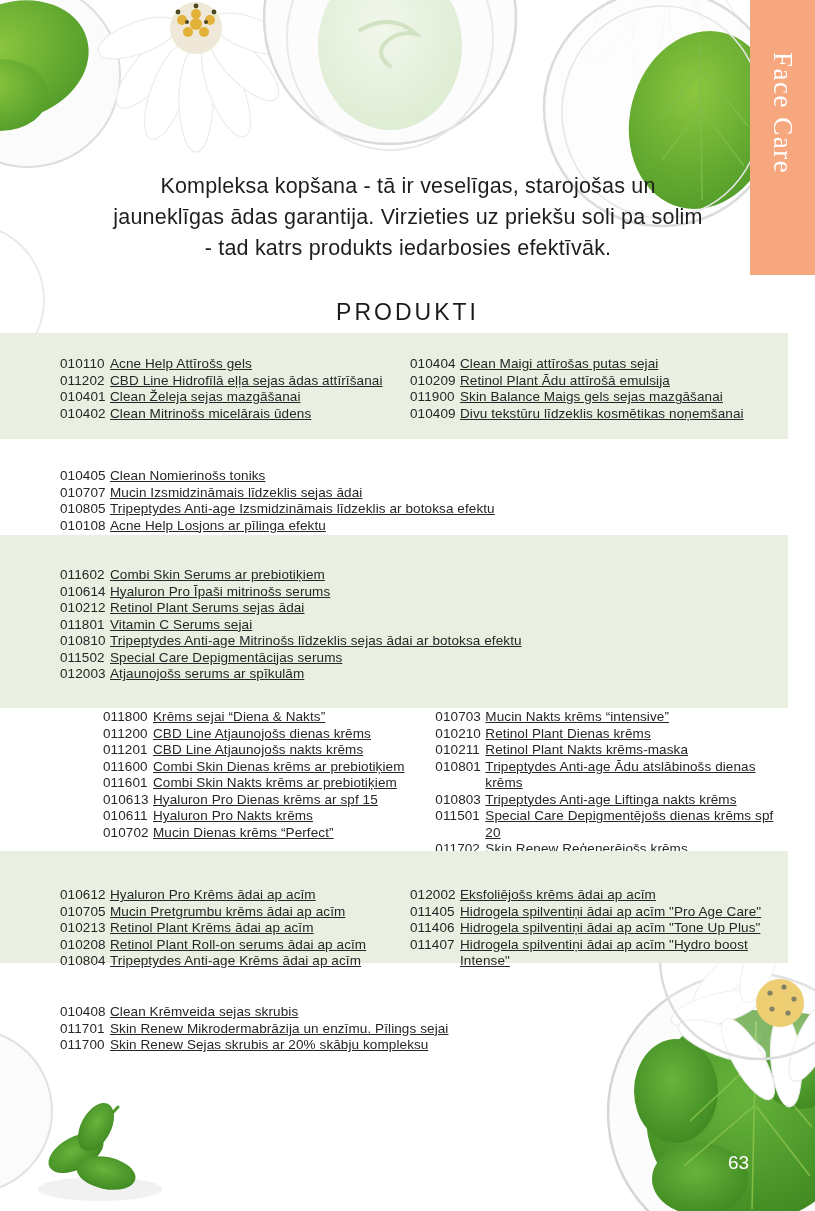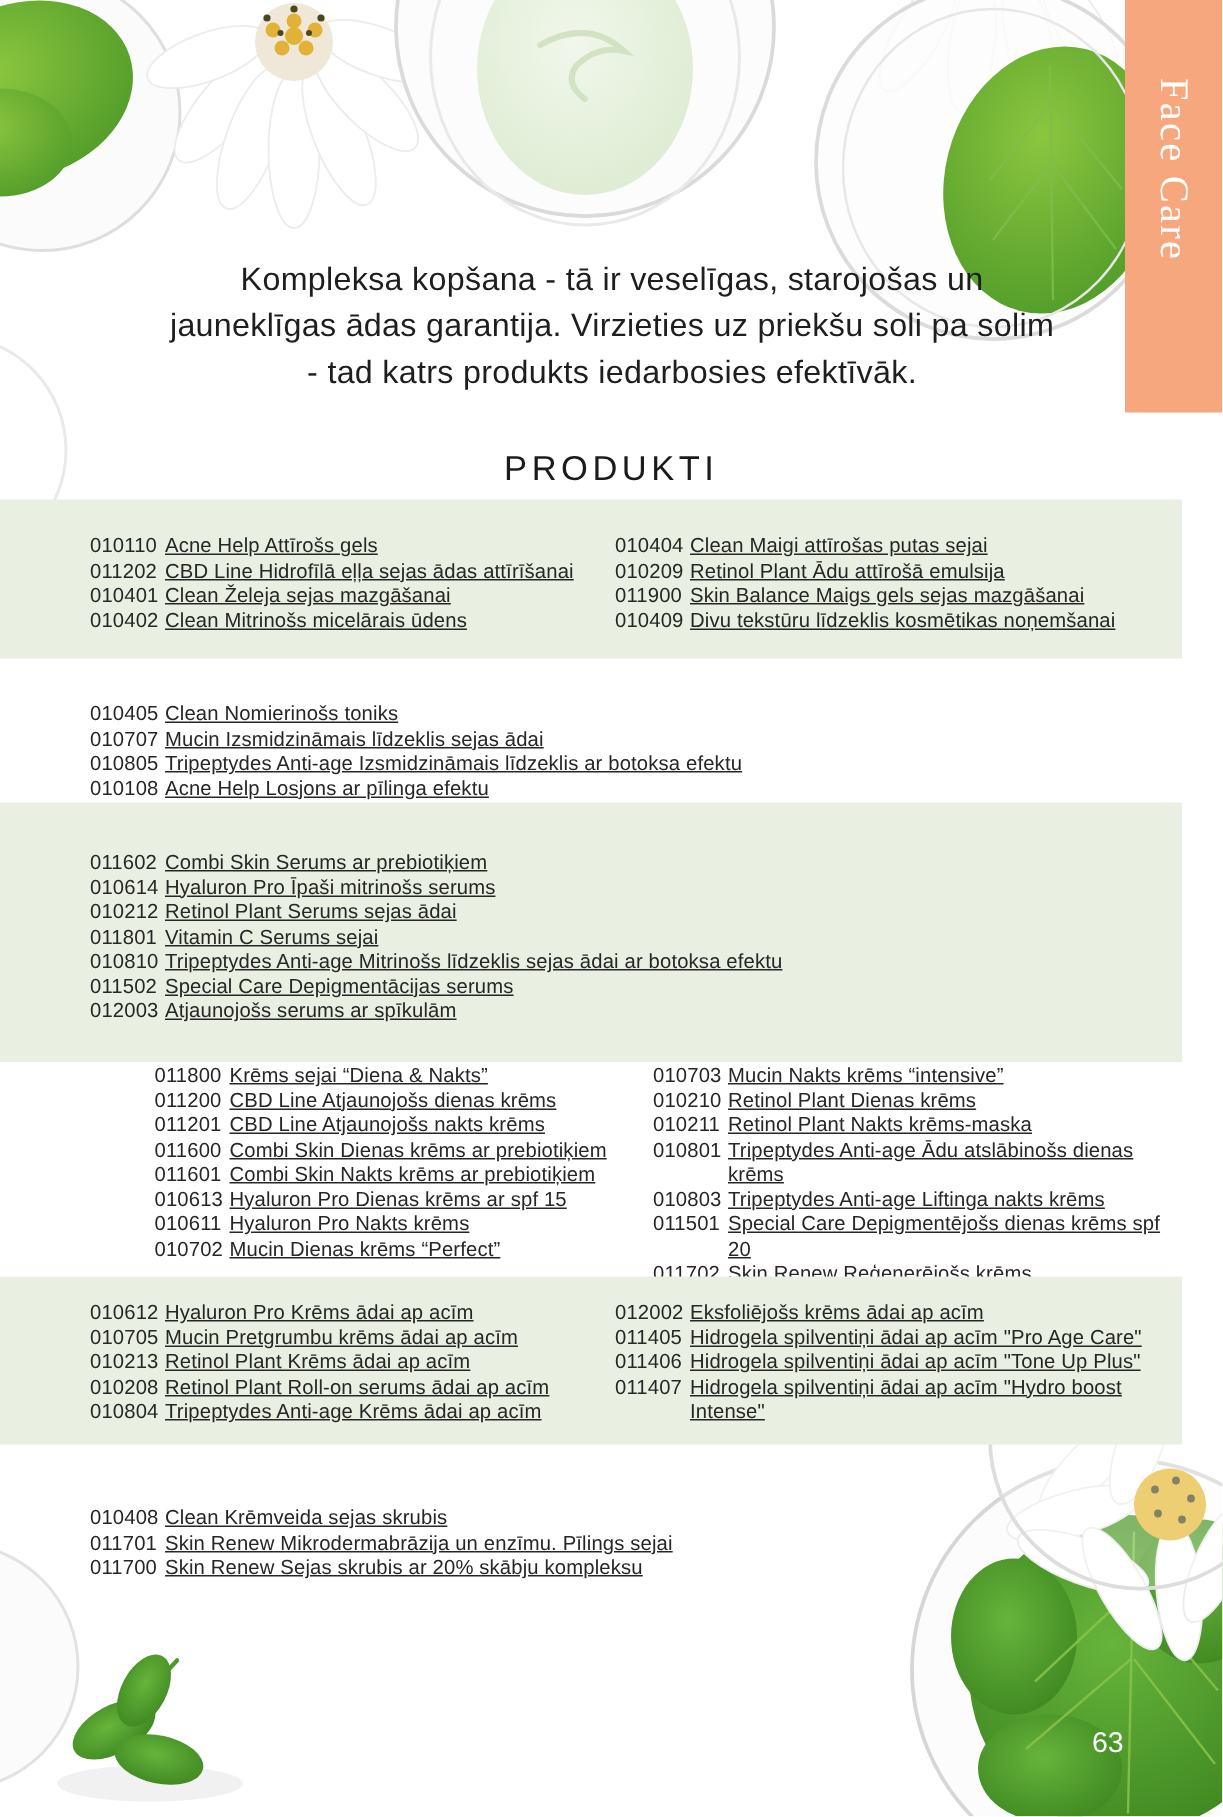--- a/index.html
+++ b/index.html
@@ -36,21 +36,21 @@
     font-size:23px; letter-spacing:3px; text-align:center; color:#1b1b1b;
   }
 
   .groups { position:absolute; top:0; left:0; width:815px; height:1211px; z-index:1; }
   .group { position:absolute; left:0; width:788px; display:flex; align-items:flex-start; }
   .group.band { background:var(--band-bg,#E9F0E2); }
   .g1 { top:333px; height:106px; padding-top:23px; }
   .g2 { top:456px; }
   .g3 { top:535px; height:173px; padding-top:20px; }
   .g4 { top:709px;padding-left:43px; }
-  .g5 { top:851px; height:112px; padding-top:16px; }
+  .g5 { top:851px; height:112px; padding-top:36px; }
   .g6 { top:992px; }
 
   .col  { display:flex; flex-direction:column; }
   .col1 { margin-left:60px; width:340px; }
   .col2 { margin-left:10px; width:372px; }
   .colwide { margin-left:60px; width:700px;margin-top:12px; }
 
   .row  { display:flex; font-size:13.5px; line-height:16.5px; letter-spacing:0.1px; }
   .code { flex:0 0 50px; }
   .name { flex:1; white-space:pre-line;text-decoration:underline; }

